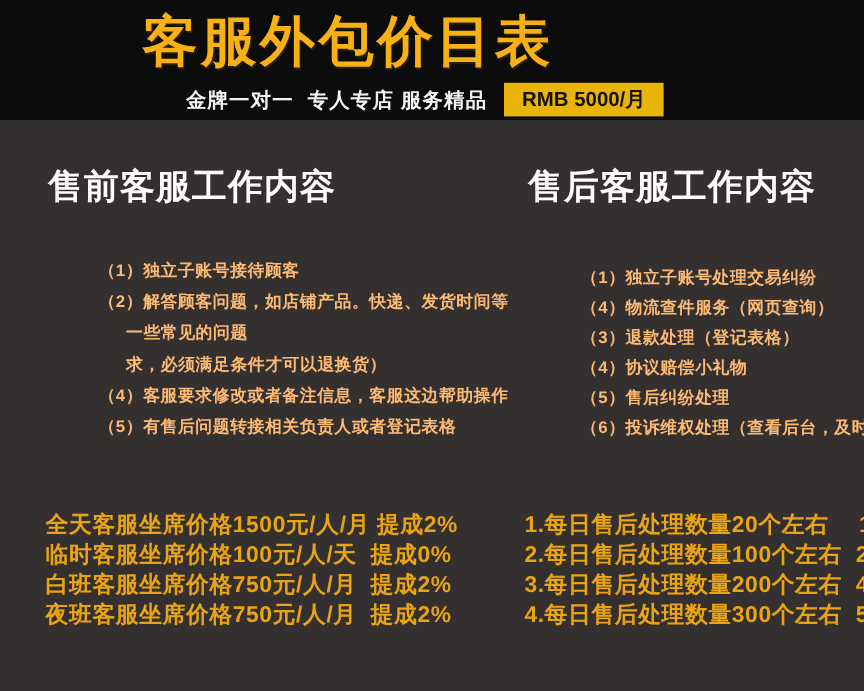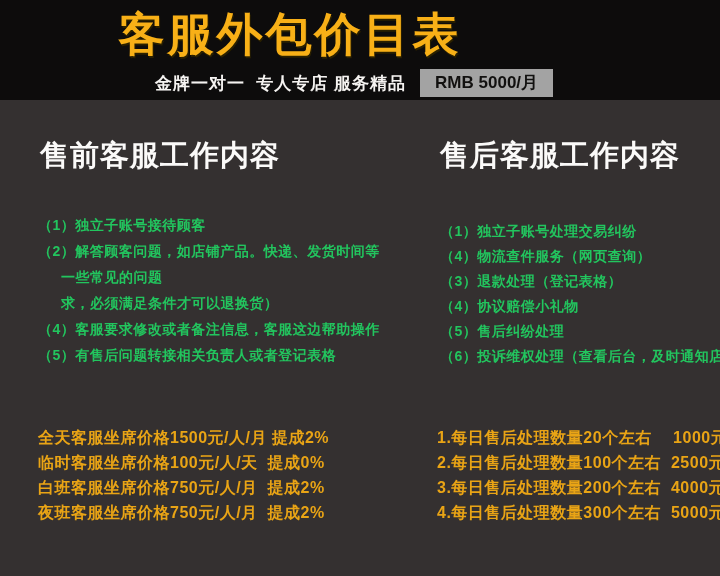--- a/index.html
+++ b/index.html
@@ -42,54 +42,55 @@
     margin-top: 11px;
   }
   .subtitle {
     color: #f5f3f1;
     font-size: 17px;
     font-weight: 700;
     letter-spacing: 1px;
     white-space: pre;
   }
   .badge {
-    background: #a3a3a3;
+    background: #eab308;
     color: #121110;
     font-size: 17px;
     font-weight: 700;
     padding: 2px 15px 3px 15px;
     white-space: pre;
   }
   .section-heading {
     position: absolute;
     top: 136px;
     color: #fbfaf9;
     font-size: 29px;
     font-weight: 700;
     letter-spacing: 1px;
     white-space: pre;
   }
   .heading-left  { left: 40px; }
   .heading-right { left: 440px; }
   .work-list {
     position: absolute;
-    color: #22c55e;
+    color: #fdba74;
     font-size: 14px;
     font-weight: 700;
     letter-spacing: 0.5px;
+    margin-left: 44px;
   }
   .work-list.left  { left: 38px;  top: 212px; width: 365px; line-height: 26px; }
   .work-list.right { left: 440px; top: 219px; width: 275px; line-height: 25px; }
   .work-line { white-space: pre; }
   .work-line.indent { padding-left: 23px; }
   .price-list {
     position: absolute;
     top: 425px;
     color: #e9a415;
-    font-size: 16px;
+    font-size: 19px;
     font-weight: 700;
     line-height: 25px;
     letter-spacing: 0.5px;
   }
   .price-list.left  { left: 38px; }
   .price-list.right { left: 437px; }
   .price-line { white-space: pre; }
 </style>
 </head>
 <body>

